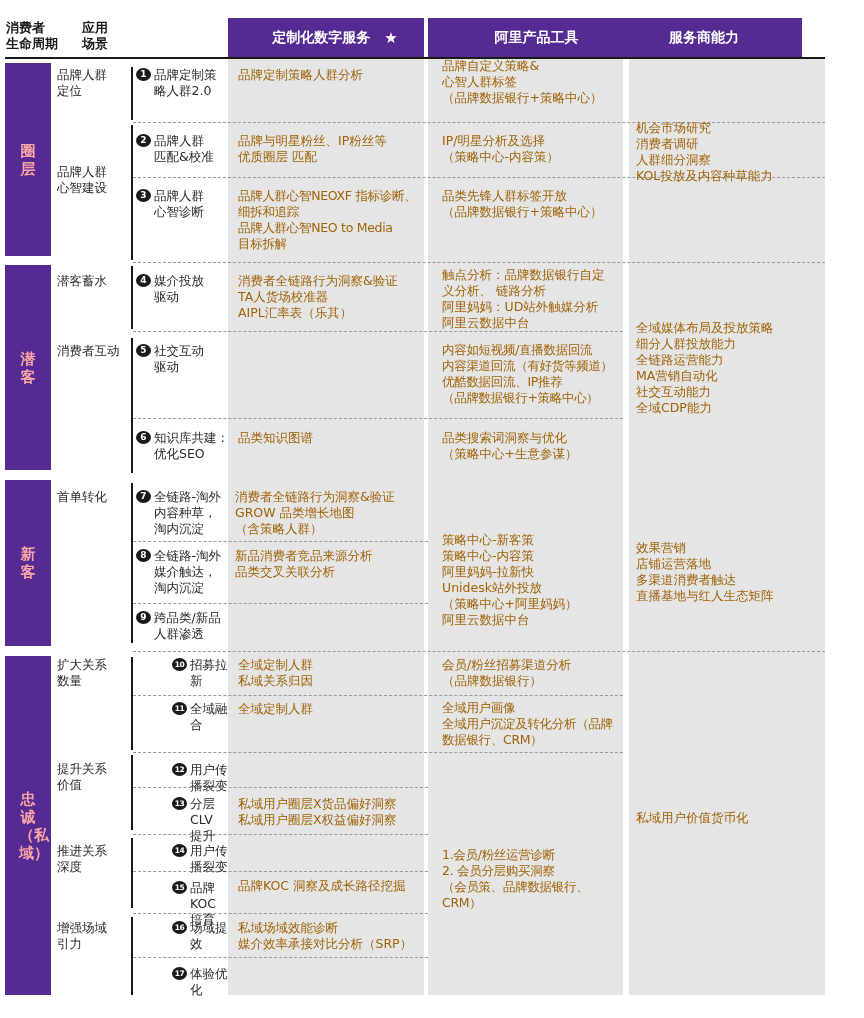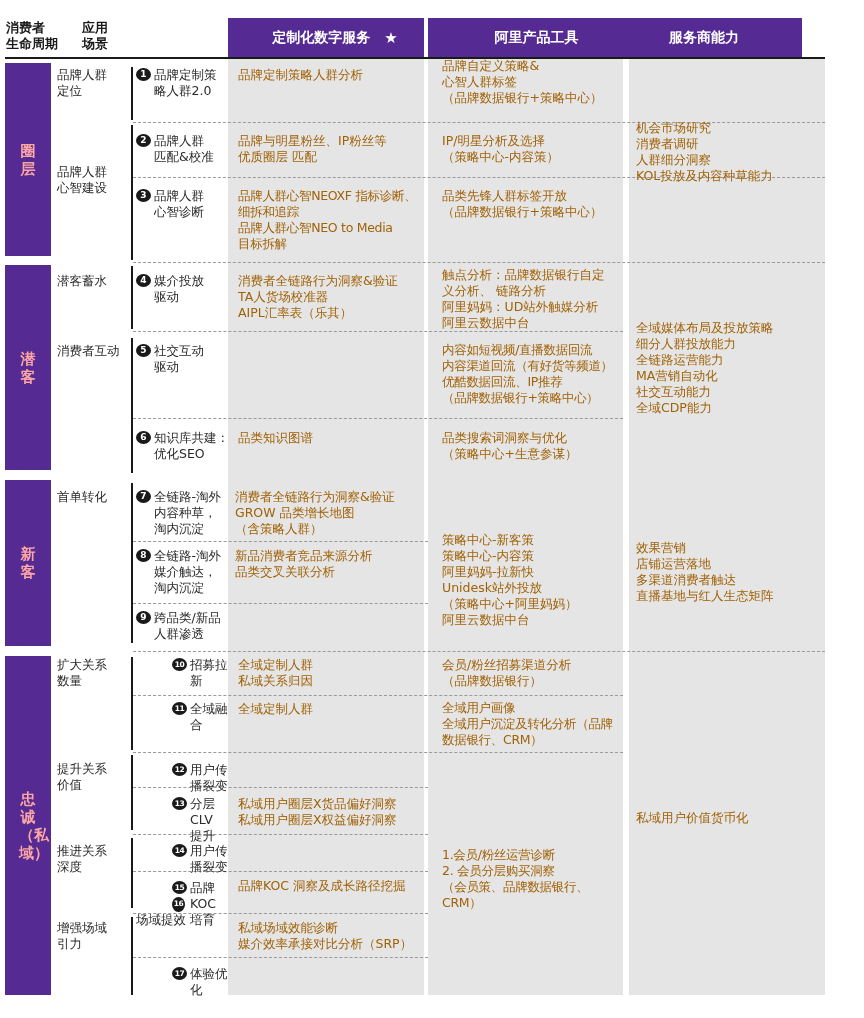--- a/index.html
+++ b/index.html
@@ -168,21 +168,21 @@
   </div>
 <div class="abs app" style="top:843px; width:100px;">
     <span class="num sm">14</span>
     <span class="app-text">用户传播裂变</span>
   </div>
 <div class="abs app" style="top:880px;">
     <span class="num sm">15</span>
     <span class="app-text">品牌KOC
 培育</span>
   </div>
-<div class="abs app" style="top:896px;flex-direction:column;">
+<div class="abs app" style="top:920px;">
     <span class="num sm">16</span>
     <span class="app-text">场域提效</span>
   </div>
 <div class="abs app" style="top:966px;">
     <span class="num sm">17</span>
     <span class="app-text">体验优化</span>
   </div>
 
 <div class="abs cell c3" style="top:67px;">品牌定制策略人群分析</div>
 <div class="abs cell c3" style="top:133px;">品牌与明星粉丝、IP粉丝等

